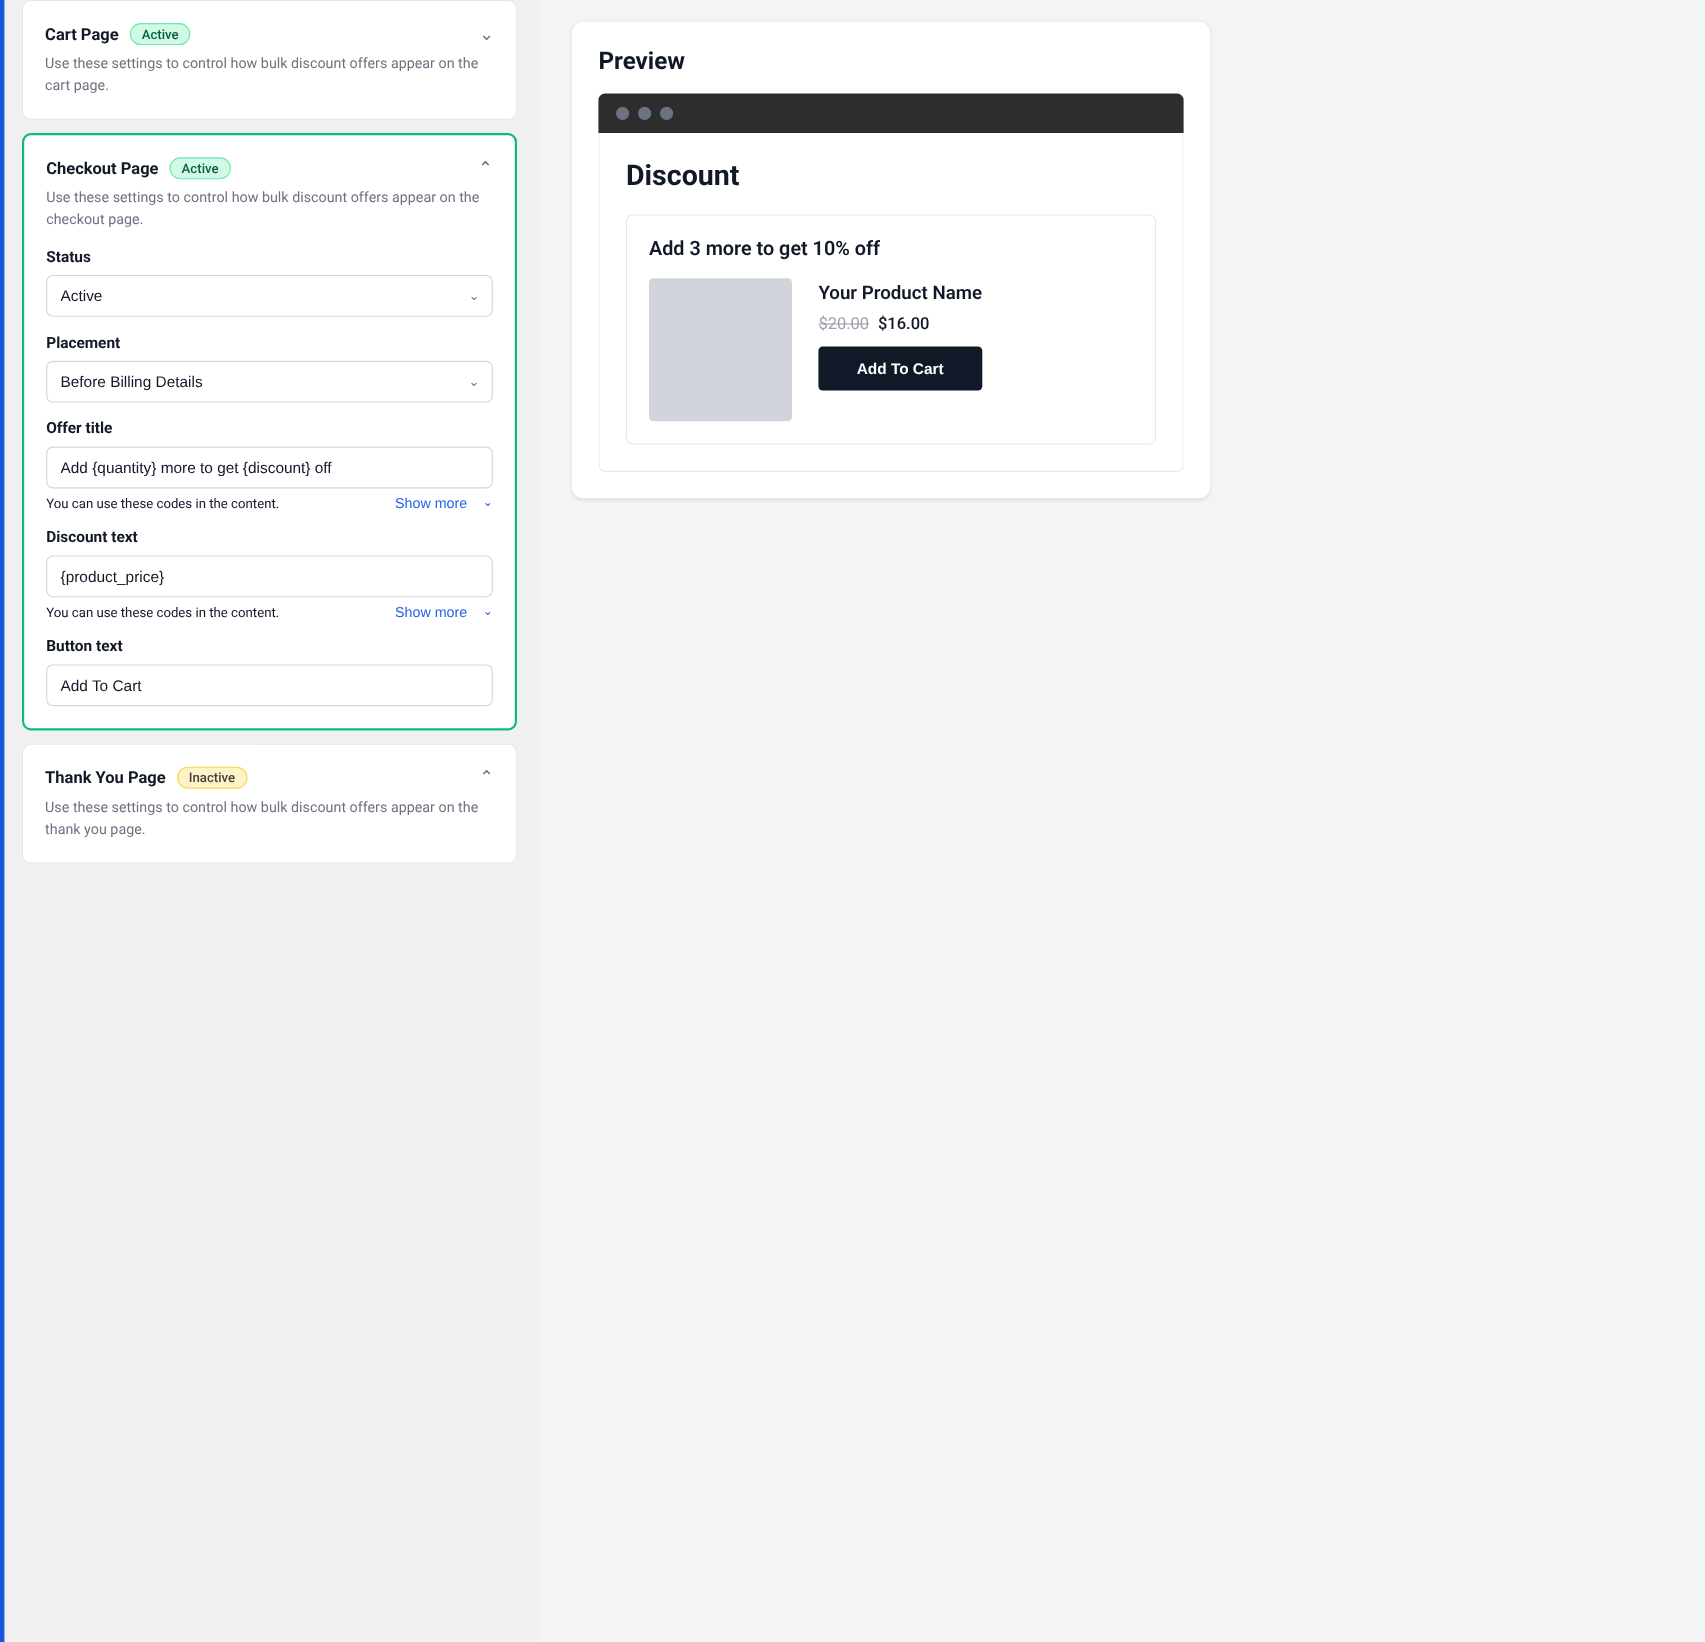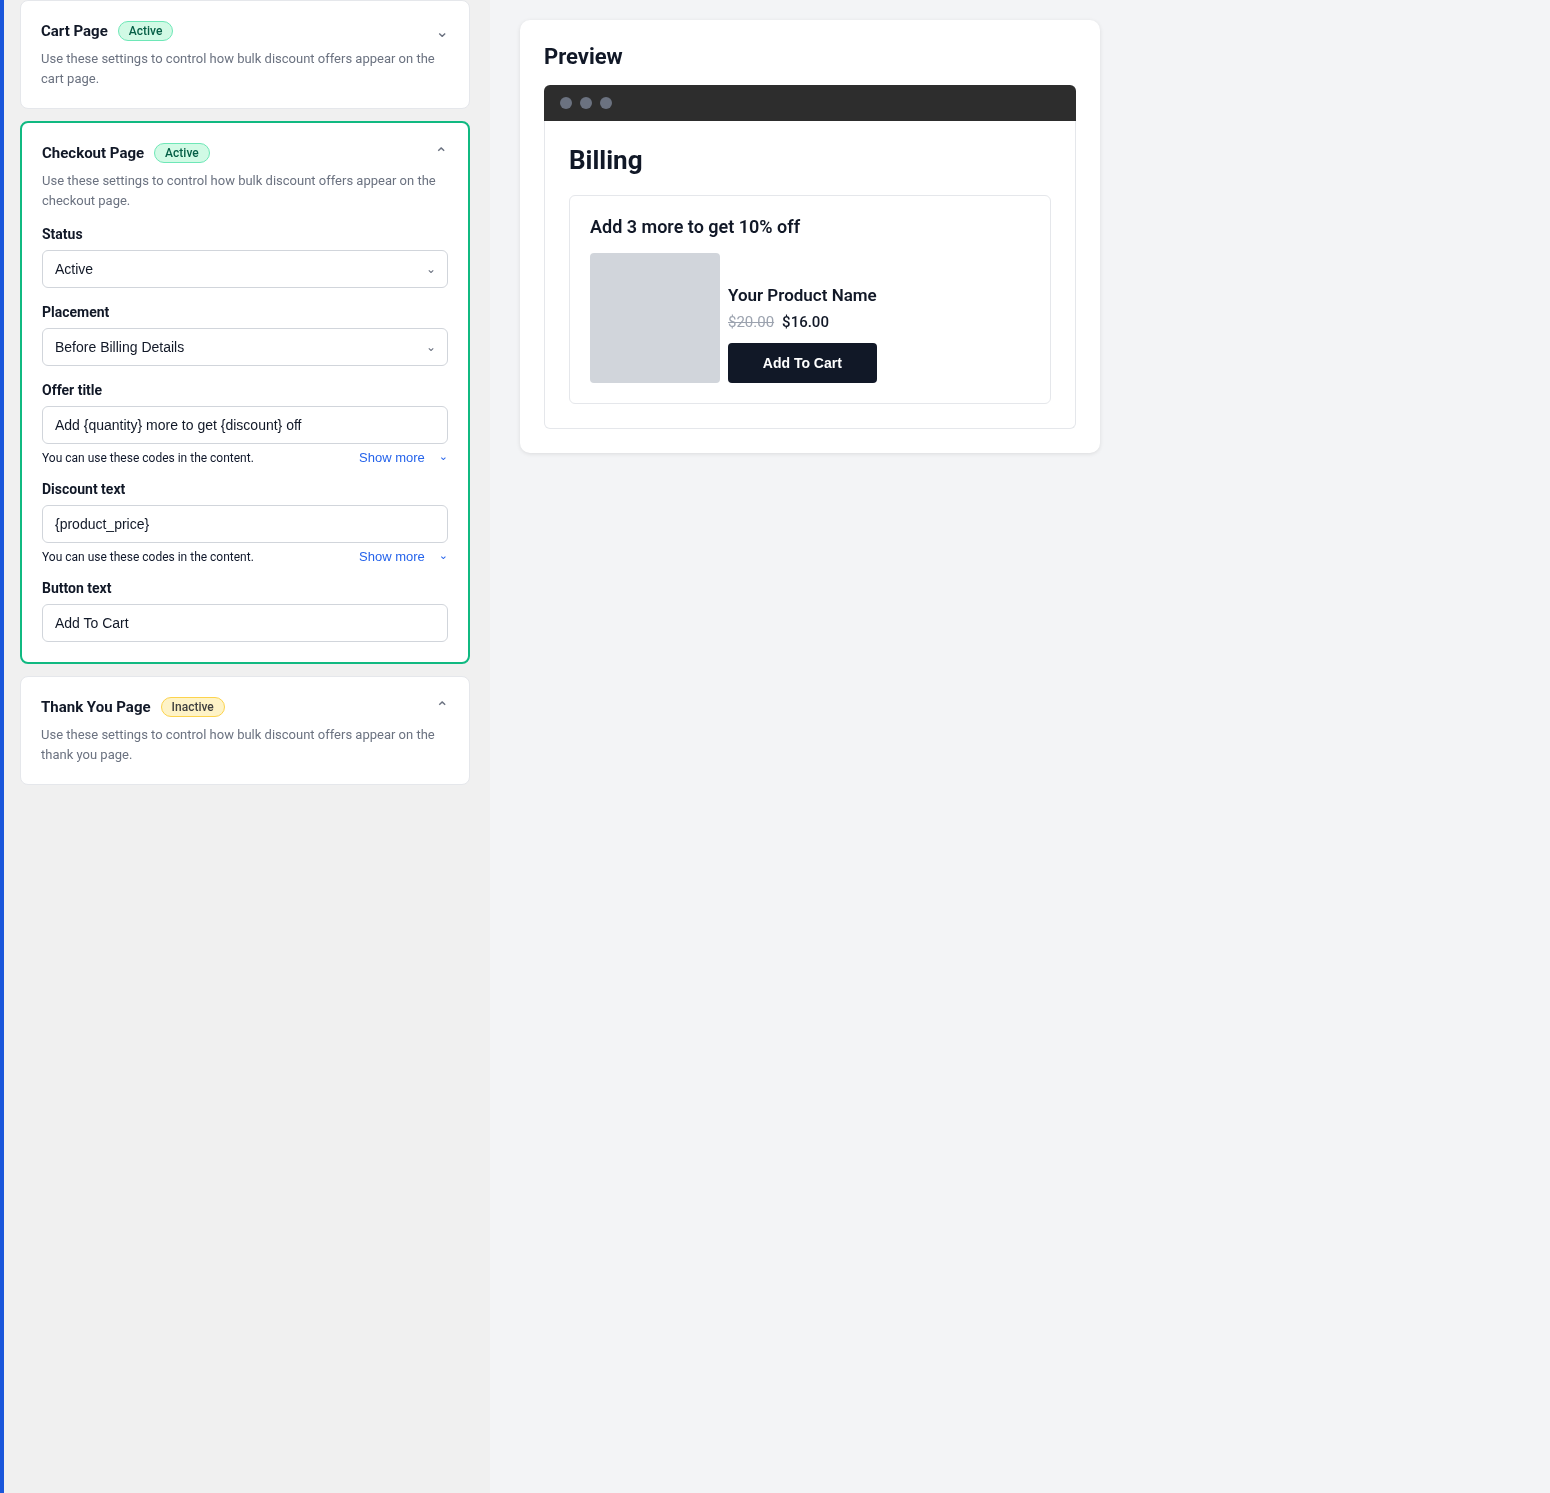--- a/index.html
+++ b/index.html
@@ -39,21 +39,20 @@
       border: 1px solid #e5e7eb;
     }
 
     .card.active-selected {
       border: 2px solid #10b981;
       border-radius: 8px;
     }
 
     .card-header {
       display: flex;
-      align-items: center;
       justify-content: space-between;
       margin-bottom: 8px;
       gap: 44px;
     }
 
     .card-title-row {
       display: flex;
       align-items: center;
       gap: 10px;
     }
@@ -231,22 +230,22 @@
 
     .offer-headline {
       font-size: 18px;
       font-weight: 600;
       color: #111827;
       margin-bottom: 16px;
     }
 
     .product-row {
       display: flex;
-      gap: 8px;
-      align-items: flex-end;
+      gap: 24px;
+      align-items: flex-start;
     }
 
     .product-image-placeholder {
       width: 130px;
       height: 130px;
       background: #d1d5db;
       border-radius: 4px;
       flex-shrink: 0;
     }
 
@@ -386,21 +385,21 @@
   <div class="preview-container">
     <div class="preview-title">Preview</div>
 
     <div class="browser-bar">
       <div class="browser-dot"></div>
       <div class="browser-dot"></div>
       <div class="browser-dot"></div>
     </div>
 
     <div class="checkout-preview">
-      <div class="checkout-heading">Billing</div>
+      <div class="checkout-heading">Discount</div>
 
       <div class="offer-card">
         <div class="offer-headline">Add 3 more to get 10% off</div>
         <div class="product-row">
           <div class="product-image-placeholder"></div>
           <div class="product-info">
             <div class="product-name">Your Product Name</div>
             <div class="price-row">
               <span class="price-original">$20.00</span>
               <span class="price-discounted">$16.00</span>

